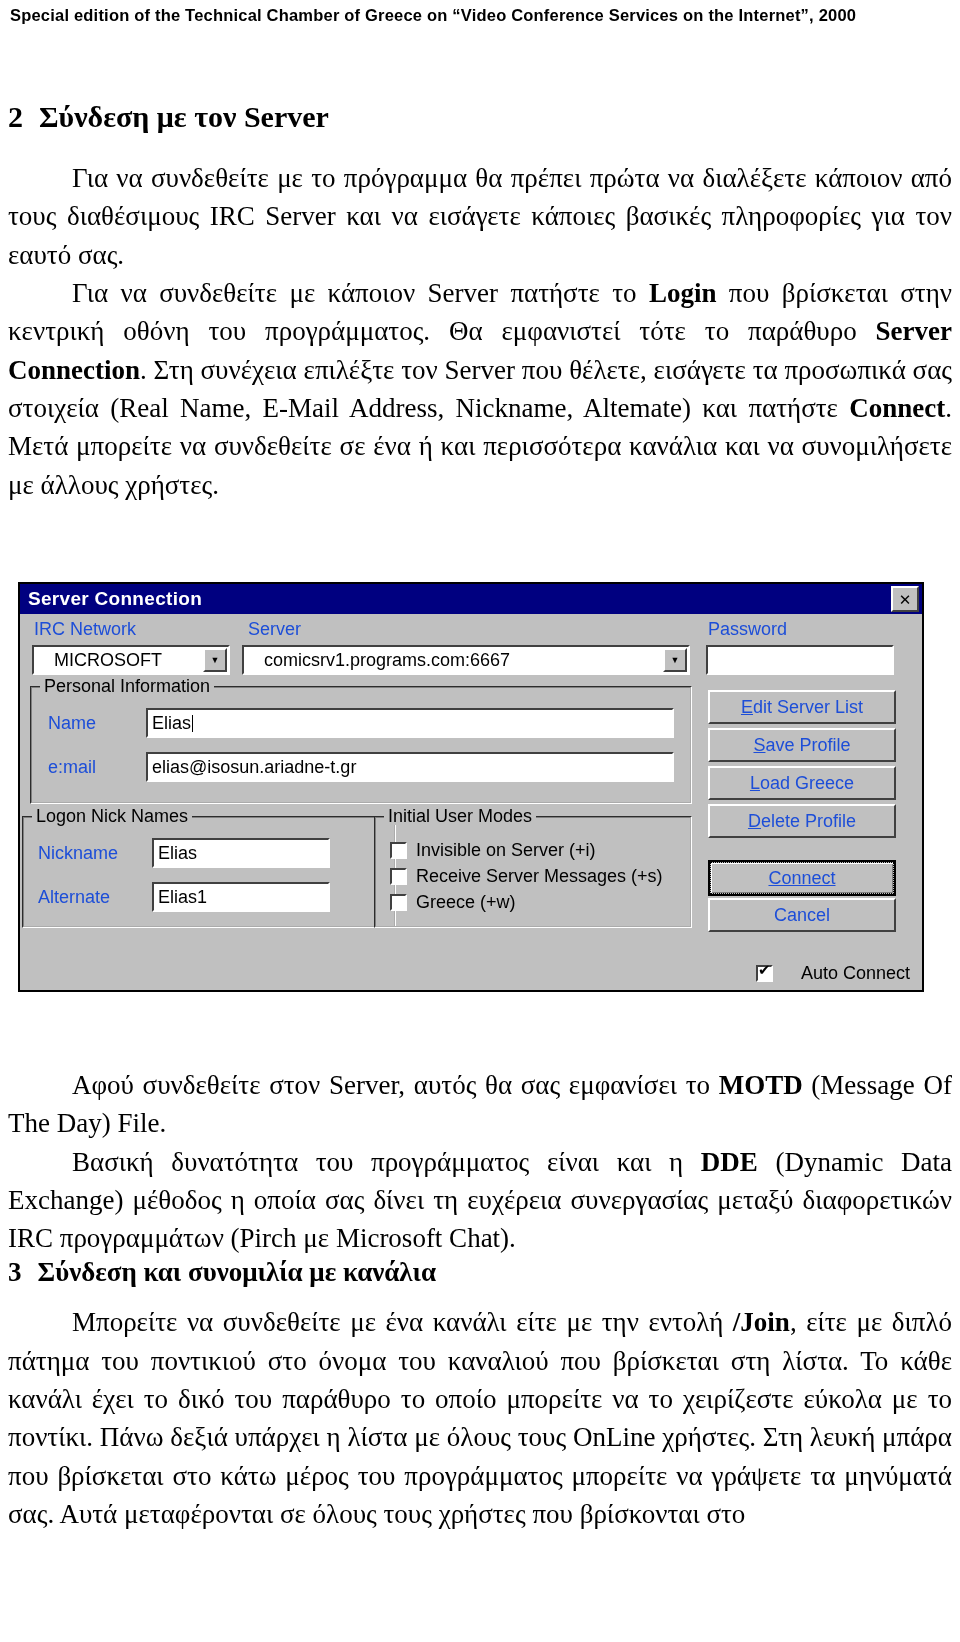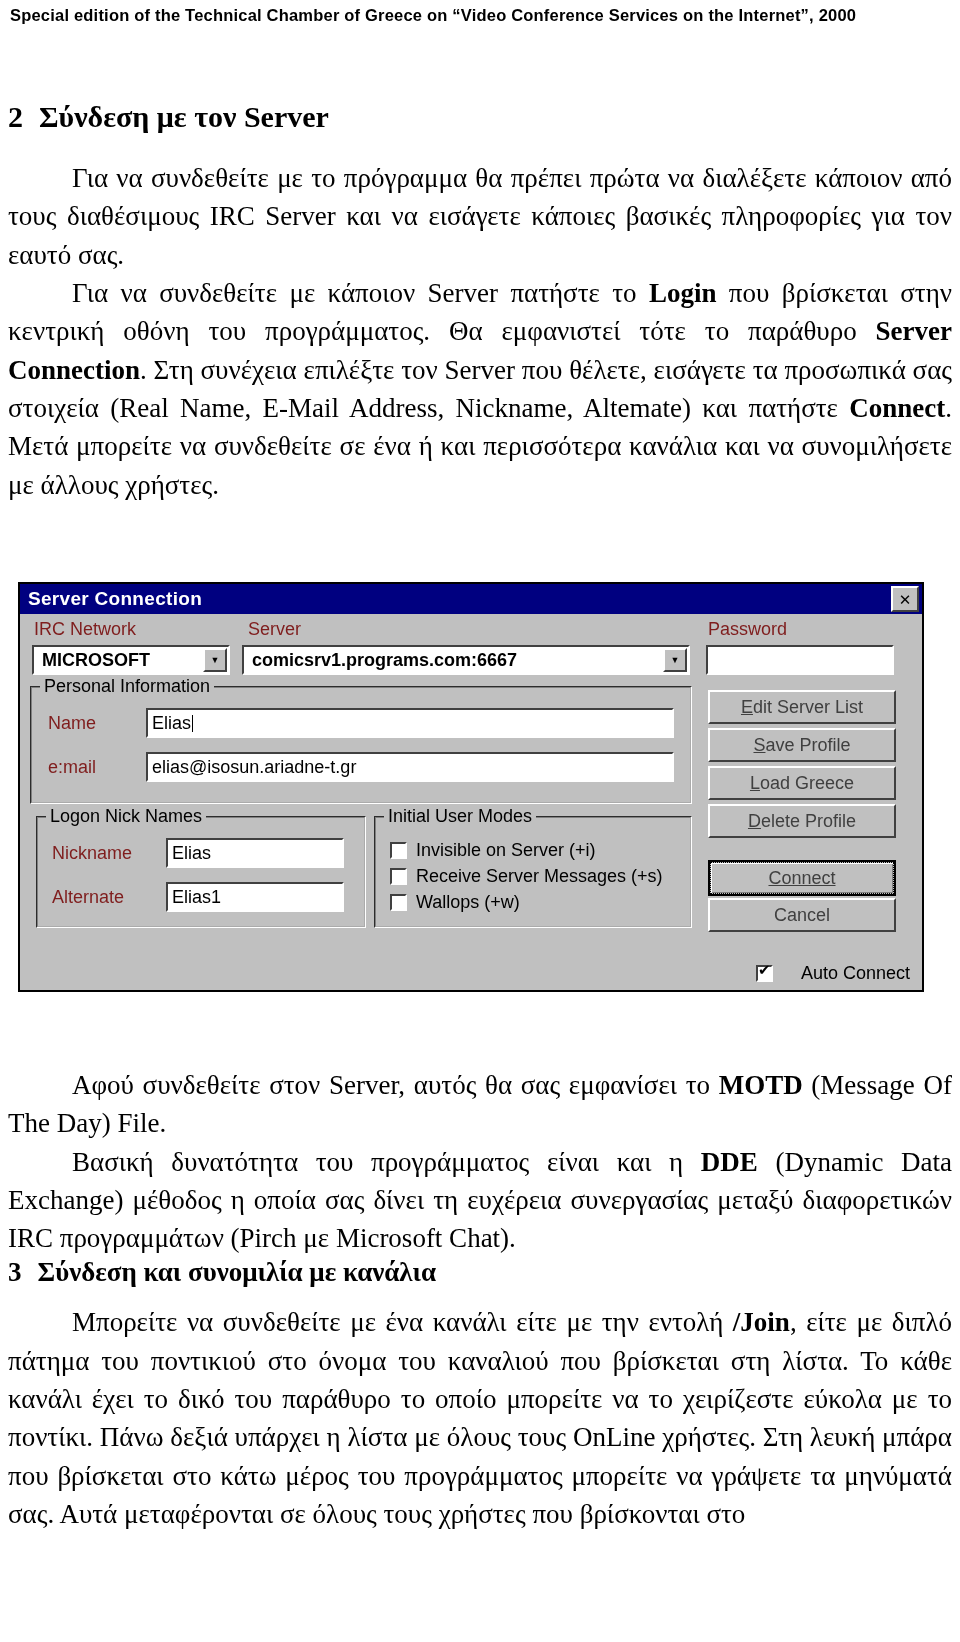--- a/index.html
+++ b/index.html
@@ -120,21 +120,21 @@
   }
   .dlg-body {
     position: relative;
     padding: 6px 8px 6px 8px;
     height: calc(100% - 30px);
     box-sizing: border-box;
   }
 
   .lbl {
     font-size: 18px;
-    color: #7f1d1d;
+    color: #1d4ed8;
     line-height: 1.1;
   }
   .sunken {
     background: #ffffff;
     border-top: 2px solid #404040;
     border-left: 2px solid #404040;
     border-right: 2px solid #ffffff;
     border-bottom: 2px solid #ffffff;
     box-sizing: border-box;
     font-size: 18px;
@@ -153,24 +153,23 @@
     border-left: 2px solid #404040;
     border-right: 2px solid #ffffff;
     border-bottom: 2px solid #ffffff;
     box-sizing: border-box;
   }
   .combo .val {
     flex: 1;
     font-size: 18px;
     display: flex;
     align-items: center;
-    padding-left: 8px;
+    padding-left: 20px;
     overflow: hidden;
     white-space: nowrap;
-    font-weight: bold;
   }
   .combo .arrow {
     width: 24px;
     background: #c0c0c0;
     border-top: 2px solid #ffffff;
     border-left: 2px solid #ffffff;
     border-right: 2px solid #404040;
     border-bottom: 2px solid #404040;
     display: flex;
     align-items: center;
@@ -210,21 +209,21 @@
     background: #c0c0c0;
     border-top: 2px solid #ffffff;
     border-left: 2px solid #ffffff;
     border-right: 2px solid #404040;
     border-bottom: 2px solid #404040;
     box-sizing: border-box;
     font-size: 18px;
     display: flex;
     align-items: center;
     justify-content: center;
-    color: #404040;
+    color: #1d4ed8;
     font-family: "Liberation Sans", "DejaVu Sans", sans-serif;
   }
   .btn u { text-decoration: underline; }
   .btn.default {
     border: 2px solid #000000;
   }
   .btn.default .inner {
     border: 1px dotted #000;
     width: 100%;
     height: 100%;
@@ -341,21 +340,21 @@
             <span>Elias</span>
               <span class="caret"></span>
           </div>
 
           <div class="lbl" style="position:absolute;left:16px;top:70px;">e:mail</div>
           <div class="sunken" style="position:absolute;left:114px;top:64px;width:528px;height:30px;">
             <span>elias@isosun.ariadne-t.gr</span>
           </div>
         </div>
 
-        <div class="group" style="left:16px;top:202px;width:330px;height:112px;">
+        <div class="group" style="left:2px;top:202px;width:374px;height:112px;">
           <span class="group-title">Logon Nick Names</span>
 
           <div class="lbl" style="position:absolute;left:14px;top:26px;">Nickname</div>
           <div class="sunken" style="position:absolute;left:128px;top:20px;width:178px;height:30px;">
             <span>Elias</span>
           </div>
 
           <div class="lbl" style="position:absolute;left:14px;top:70px;">Alternate</div>
           <div class="sunken" style="position:absolute;left:128px;top:64px;width:178px;height:30px;">
             <span>Elias1</span>
@@ -369,21 +368,21 @@
             <div class="chk-row">
               <span class="chkbox"></span>
               <span>Invisible on Server (+i)</span>
             </div>
             <div class="chk-row">
               <span class="chkbox"></span>
               <span>Receive Server Messages (+s)</span>
             </div>
             <div class="chk-row">
               <span class="chkbox"></span>
-              <span>Wallops (+w)</span>
+              <span>Greece (+w)</span>
             </div>
           </div>
         </div>
 
         <div class="btn" style="position:absolute;left:688px;top:76px;width:188px;height:34px;">
           <span><u>E</u><span>dit Server List</span></span>
         </div>
         <div class="btn" style="position:absolute;left:688px;top:114px;width:188px;height:34px;">
           <span><u>S</u><span>ave Profile</span></span>
         </div>

